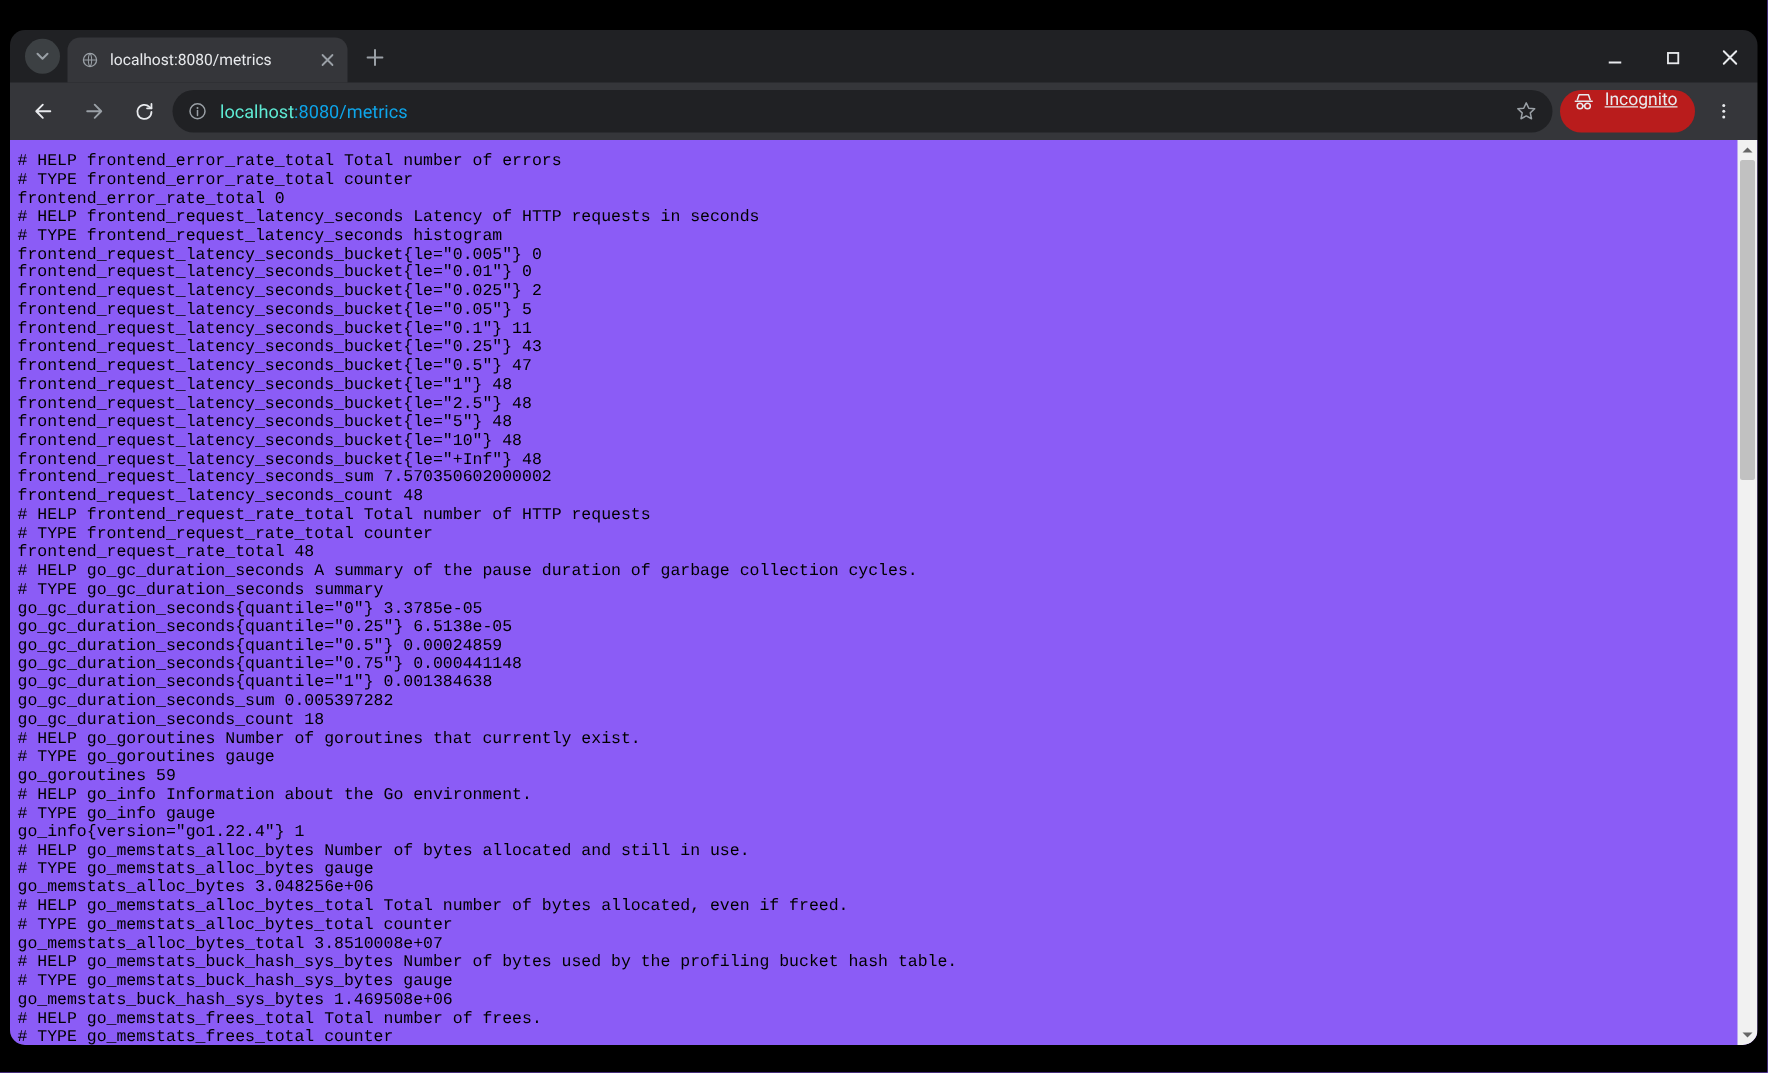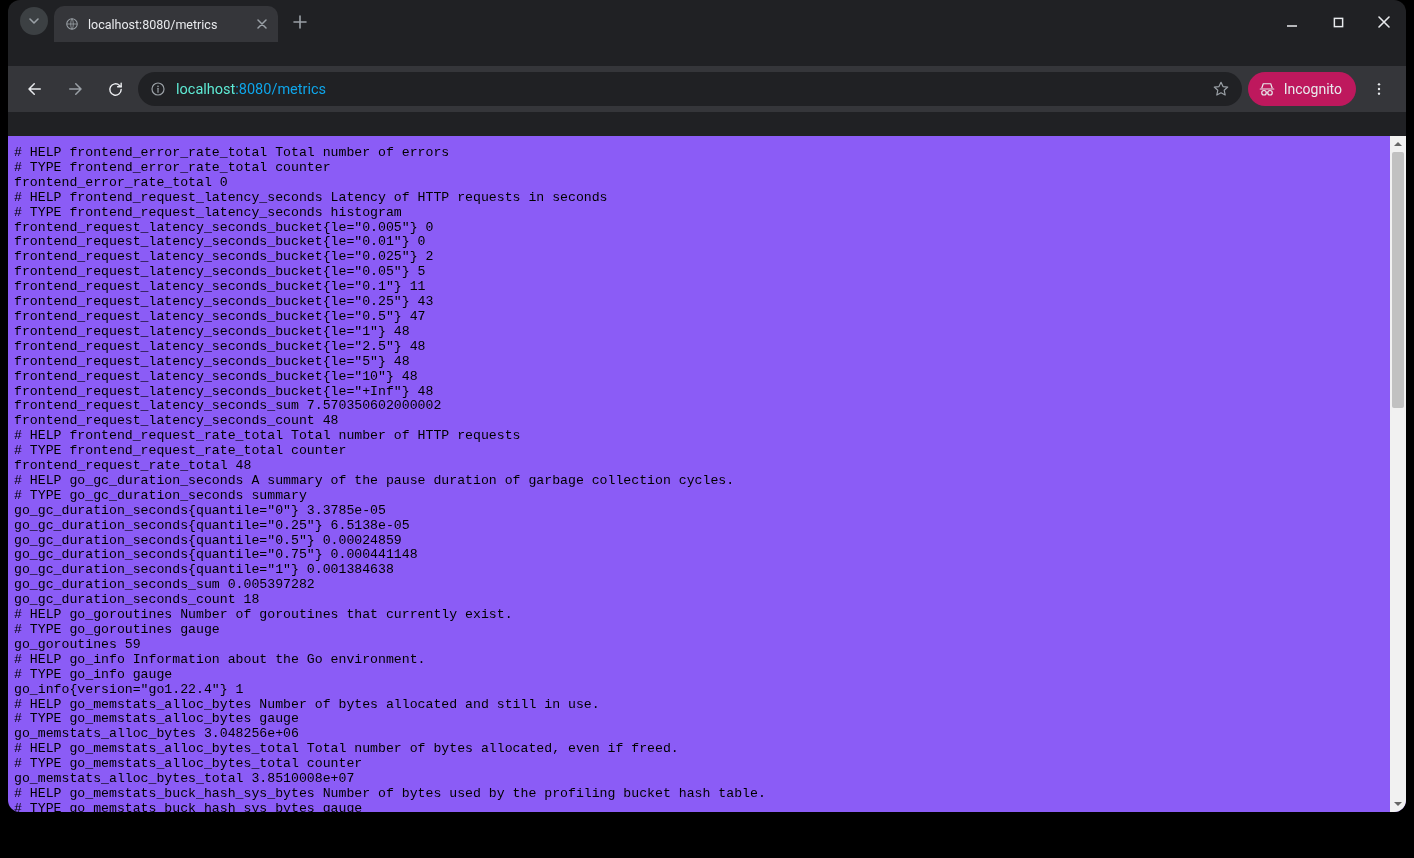--- a/index.html
+++ b/index.html
@@ -6,28 +6,27 @@
   html, body { margin: 0; padding: 0; }
   body {
     width: 1414px;
     height: 858px;
     background: #000;
     font-family: -apple-system, BlinkMacSystemFont, "Segoe UI", Roboto, sans-serif;
     overflow: hidden;
   }
   .browser-window {
     position: absolute;
-    top: 0; left: 8px;
+    top: 24px; left: 8px;
     width: 1398px; height: 812px;
     background: #202124;
     border-radius: 12px;
     overflow: hidden;
     display: flex;
     flex-direction: column;
-    gap: 24px;
   }
   
   .tabstrip {
     height: 42px;
     display: flex;
     align-items: flex-end;
     padding-left: 8px;
   }
   .tab-search {
     width: 28px; height: 28px;
@@ -93,26 +92,27 @@
     gap: 10px;
     font-size: 14.5px;
   }
   .omnibox .site-info { color:#9aa0a6; display:inline-flex; }
   .omnibox .url .dim { color:#0ea5e9; }
   .omnibox .url .bright { color:#5eead4; }
   .omnibox .star { margin-left:auto; color:#9aa0a6; display:inline-flex; padding-right:4px;}
   .incognito-chip {
     height: 34px;
     padding: 0 14px 0 10px;
-    background: #be185d;
+    background: #b91c1c;
     border-radius: 17px;
-    display:flex; align-items:center;
+    display:flex; 
     color:#e8eaed;
     gap:8px;
     font-size: 14px;
+    text-decoration: underline;
   }
   .kebab {
     width: 34px; height:34px;
     color:#e8eaed;
     display:inline-flex;align-items:center;justify-content:center;
   }
   
   .viewport {
     flex: 1;
     background: #8b5cf6;

